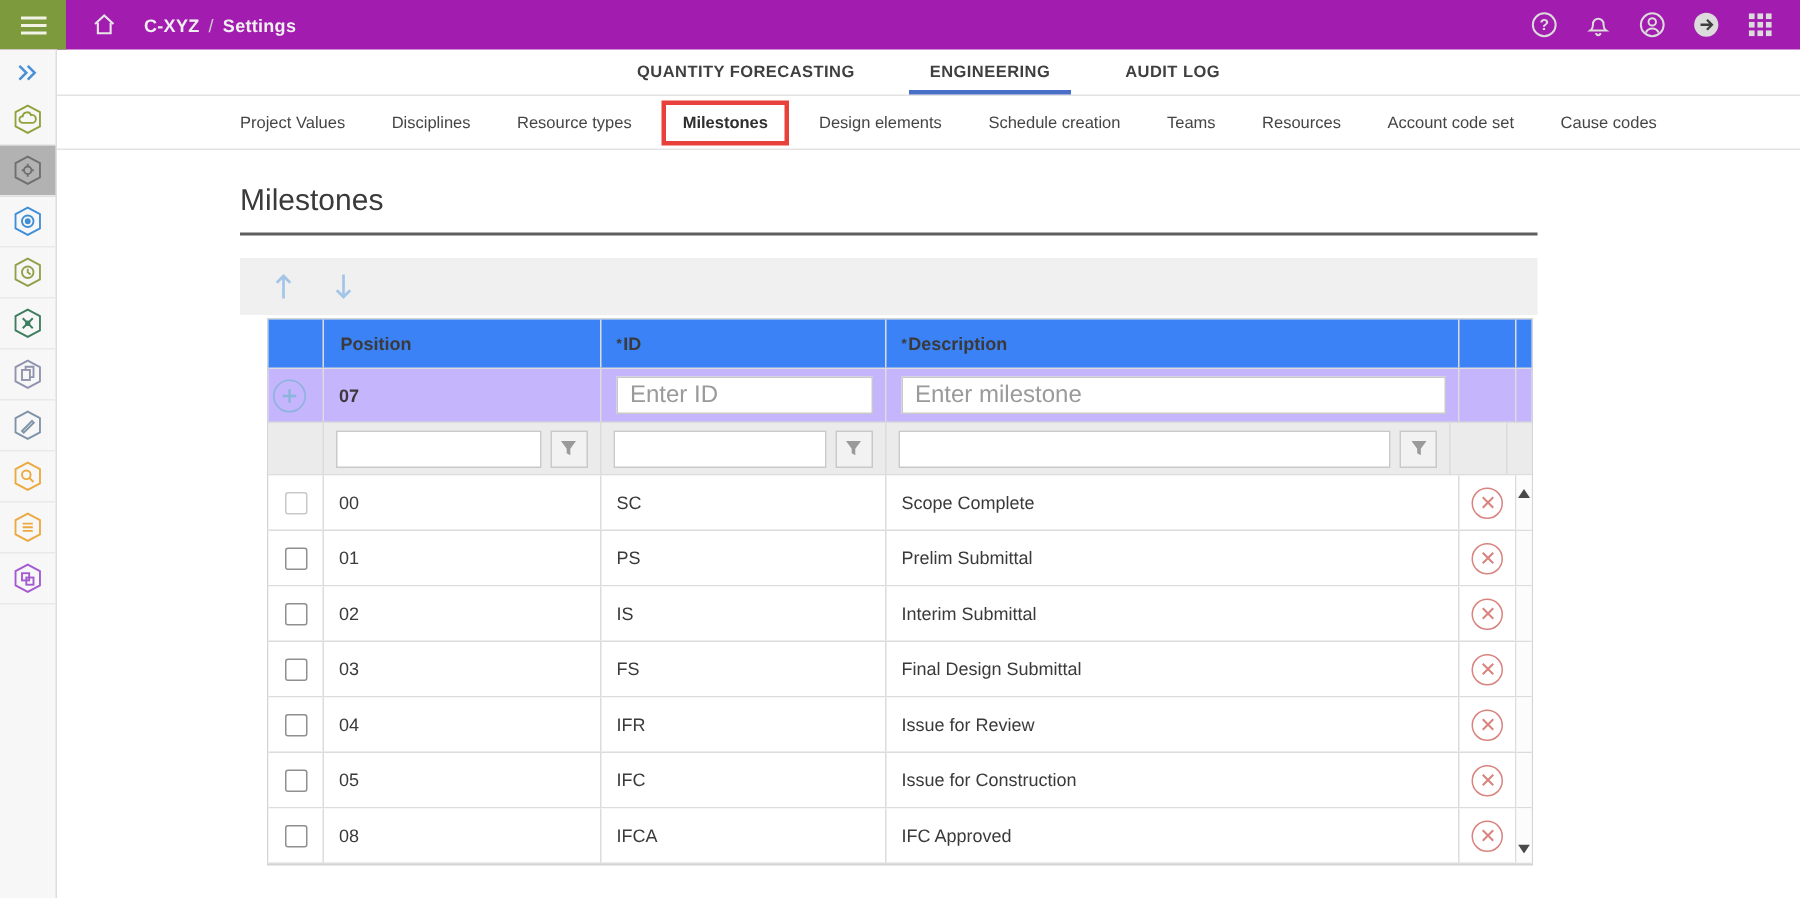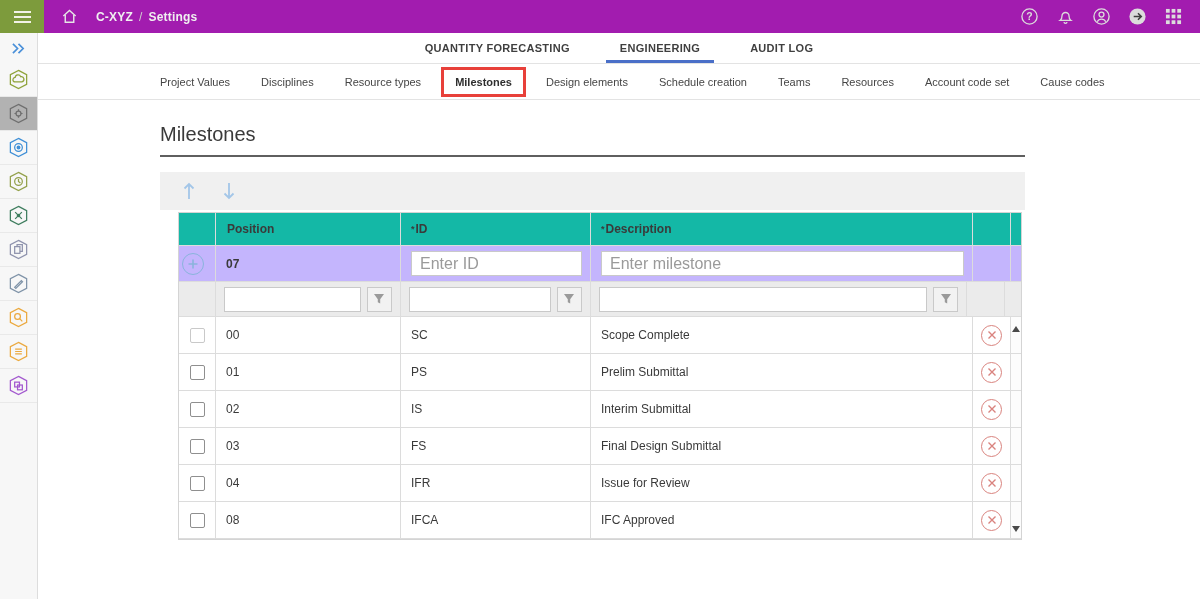--- a/index.html
+++ b/index.html
@@ -49,21 +49,21 @@
   .row { display:flex; border-bottom:1px solid #dcdcdc; }
   .row:last-child { border-bottom:none; }
   .cell { border-right:1px solid #dcdcdc; display:flex; align-items:center; }
   .c0 { width:37px; justify-content:center; }
   .c1 { width:185px; padding-left:10px; }
   .c2 { width:190px; padding-left:10px; }
   .c3 { width:382px; padding-left:10px; }
   .c4 { width:38px; justify-content:center; }
   .c5 { width:10px; border-right:none; }
 
-  .hdr { background:#14b8a6; height:33px; font-weight:bold; }
+  .hdr { background:#3b82f6; height:33px; font-weight:bold; }
   .hdr .req { font-size:9px; margin-right:1px; position:relative; top:-1px; }
   .addrow { background:#c4b5fd; height:36px; }
   .addrow .pos { font-weight:bold; }
   .addrow .cell { padding-right:8px; }
   .addrow input { width:100%; height:25px; border:1px solid #c9c9c9; padding:0 8px; font-size:16px; font-family:"Liberation Sans",sans-serif; color:#444; }
   .addrow input::placeholder { color:#9a9a9a; }
   .filterrow { background:#ebebeb; height:35px; }
   .filterrow .cell { padding:0 8px; gap:6px; }
   .filterrow input { flex:1; min-width:0; height:25px; border:1px solid #c9c9c9; background:#fff; padding:0 6px; font-size:12px; font-family:"Liberation Sans",sans-serif; }
   .funnel-btn { width:25px; height:25px; background:#f2f2f2; border:1px solid #c9c9c9; display:flex; align-items:center; justify-content:center; cursor:pointer; flex:0 0 25px; }
@@ -403,20 +403,36 @@
                     <path d="M1.5 1.5 L8.5 8.5 M8.5 1.5 L1.5 8.5"></path>
                   </svg>
                 </div>
               </div>
             <div class="cell c5"></div>
           </div>
           <div class="row datarow">
             <div class="cell c0">
                 <div class="checkbox"></div>
               </div>
+            <div class="cell c1">05</div>
+            <div class="cell c2">IFC</div>
+            <div class="cell c3">Issue for Construction</div>
+            <div class="cell c4">
+                <div class="del-btn">
+                  <svg width="10" height="10" viewBox="0 0 10 10" stroke="#d9837e" stroke-width="1.4">
+                    <path d="M1.5 1.5 L8.5 8.5 M8.5 1.5 L1.5 8.5"></path>
+                  </svg>
+                </div>
+              </div>
+            <div class="cell c5"></div>
+          </div>
+          <div class="row datarow">
+            <div class="cell c0">
+                <div class="checkbox"></div>
+              </div>
             <div class="cell c1">08</div>
             <div class="cell c2">IFCA</div>
             <div class="cell c3">IFC Approved</div>
             <div class="cell c4">
                 <div class="del-btn">
                   <svg width="10" height="10" viewBox="0 0 10 10" stroke="#d9837e" stroke-width="1.4">
                     <path d="M1.5 1.5 L8.5 8.5 M8.5 1.5 L1.5 8.5"></path>
                   </svg>
                 </div>
               </div>

